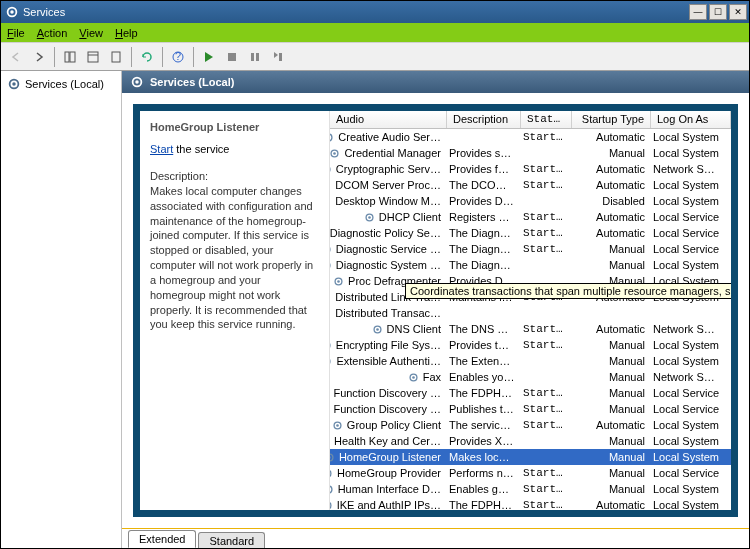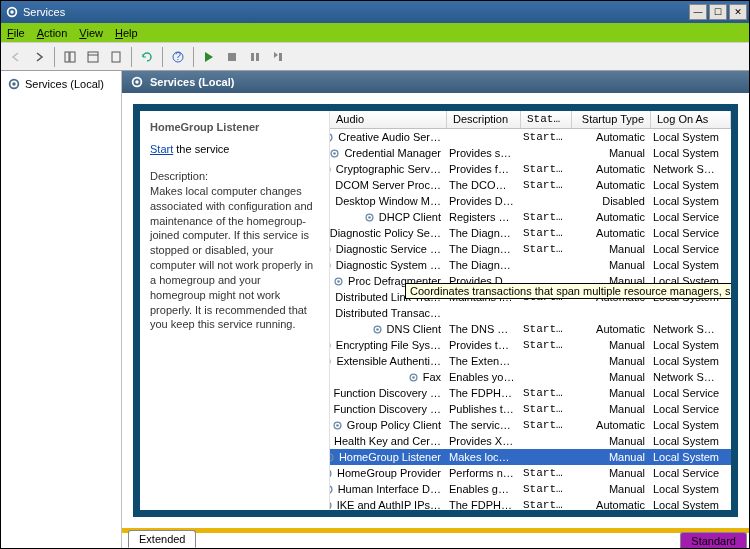--- a/index.html
+++ b/index.html
@@ -28,23 +28,23 @@
 .cols { display: flex; background: linear-gradient(#fff, #f0f0f0); border-bottom: 1px solid #c0c0c0; height: 18px; flex-shrink: 0; }
 .col { padding: 2px 6px; border-right: 1px solid #d0d0d0; overflow: hidden; white-space: nowrap; text-overflow: ellipsis; }
 .c0 { width: 117px; } .c1 { width: 74px; } .c2 { width: 51px; font-family: Liberation Mono, monospace; } .c3 { width: 79px; text-align: right; } .c4 { width: 80px; flex:1; }
 .rows { flex: 1; overflow-y: auto; overflow-x: hidden; }
 .row { display: flex; height: 16px; align-items: center; }
 .row .cell { padding: 0 6px 0 2px; overflow: hidden; white-space: nowrap; text-overflow: ellipsis; }
 .row .cell.c0 { display: flex; align-items: center; gap: 3px; padding-left: 2px; justify-content: flex-end; }
 .row.sel { background: #316ac5; color: #fff; }
 .gear { width: 13px; height: 13px; flex-shrink: 0; }
 .tooltip { position: absolute; background: #ffffe1; border: 1px solid #000; padding: 1px 4px; font-size: 11px; white-space: nowrap; z-index: 10; }
-.tabs { height: 20px; display: flex; align-items: flex-end; padding-left: 6px; background: #fff; border-top: 5px solid #eab308; justify-content: space-between; }
+.tabs { height: 20px; display: flex; align-items: flex-end; padding-left: 6px; background: #fff; border-top: 1px solid #eab308; }
 .tab { border: 1px solid #888; border-bottom: none; padding: 2px 10px; border-top-left-radius: 3px; border-top-right-radius: 3px; background: #fff; margin-right: 2px; position: relative; }
-.tab.inactive { background: #a21caf; top: 1px; }
+.tab.inactive { background: #e5e5e5; top: 1px; }
 .tab.active { background: #fff; border-bottom: 1px solid #fff; }
 .gearicon { width: 14px; height: 14px; }
 svg.arrow path { fill: none; stroke: #555; stroke-width: 1.5; }
 svg.arrow.dis path { stroke: #bbb; }
 </style>
 </head>
 <body>
 
 <div class="titlebar">
   <svg class="ticon gearicon" viewBox="0 0 16 16">

